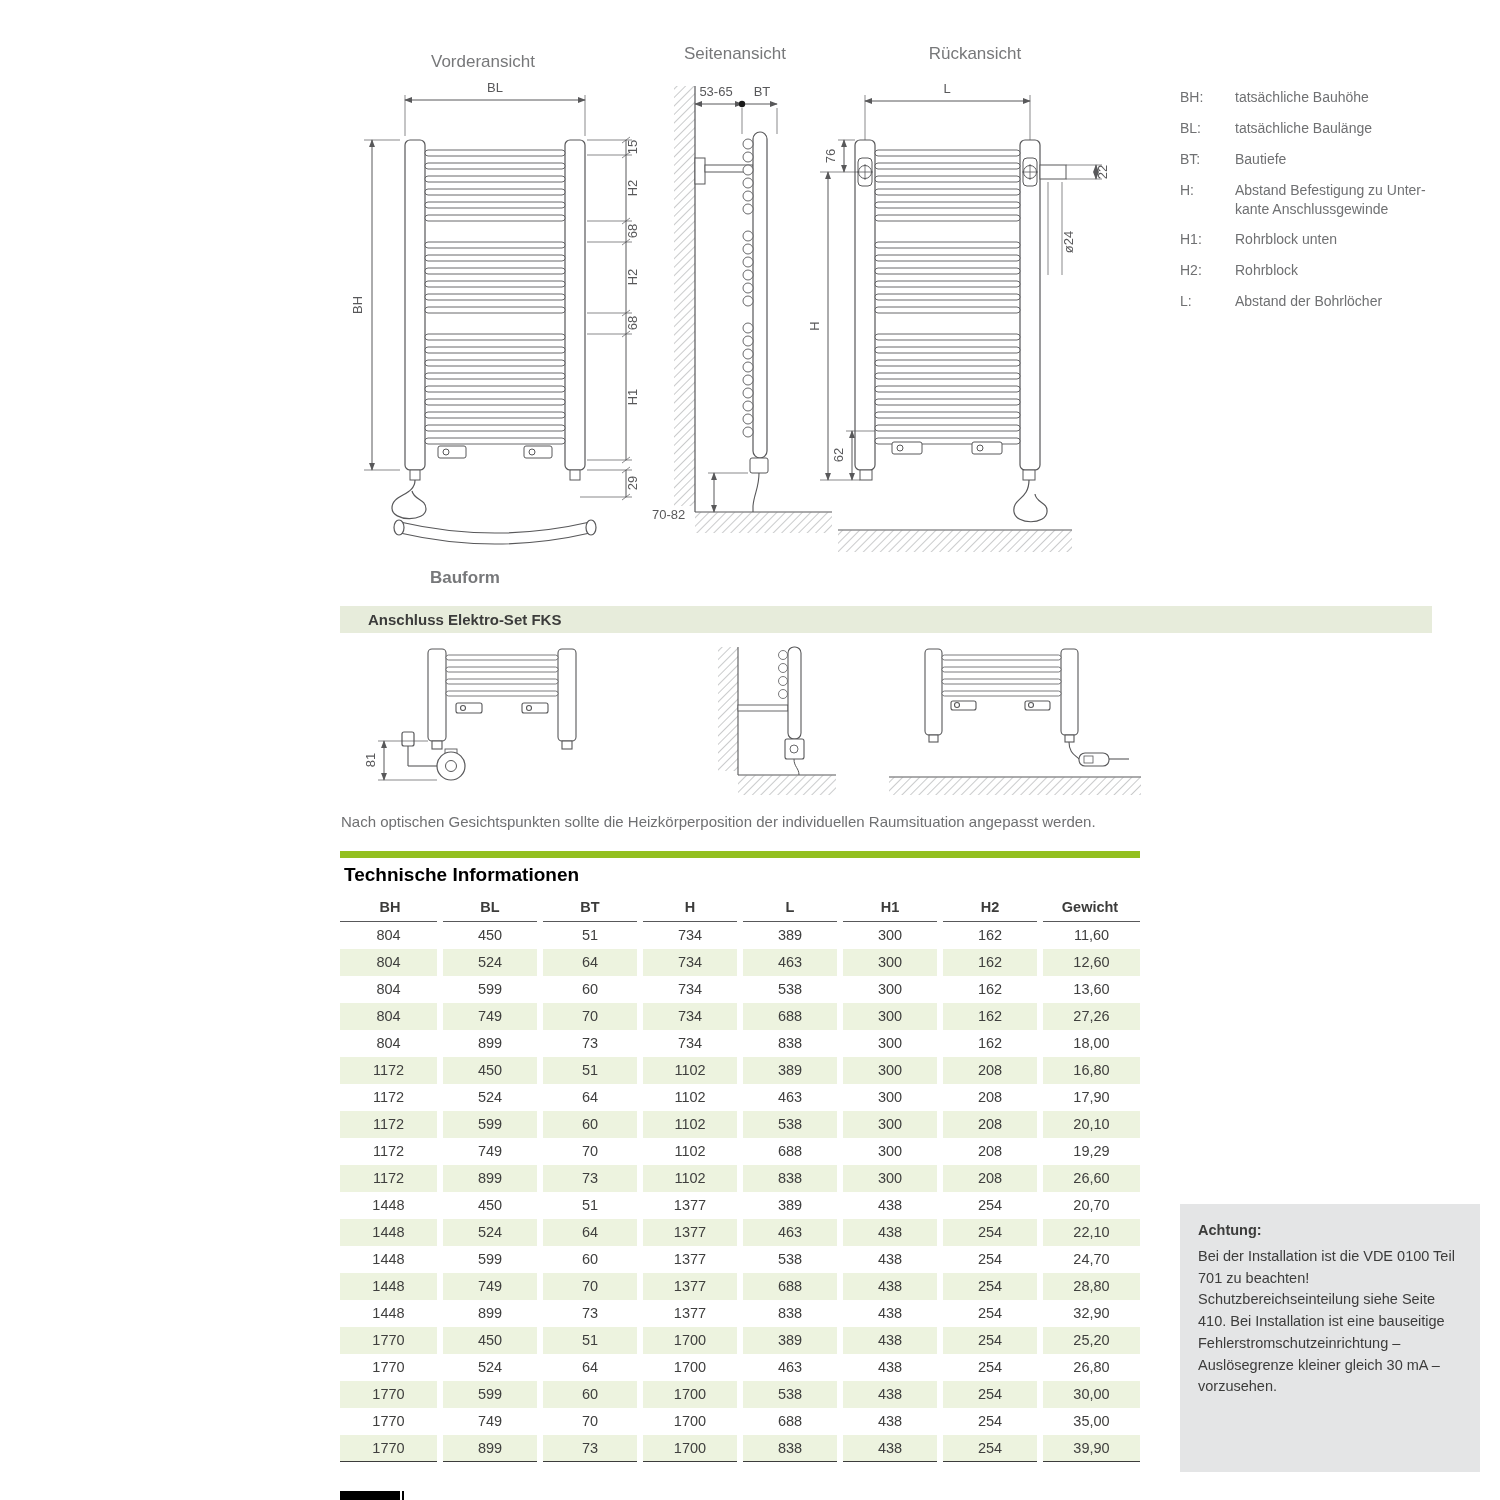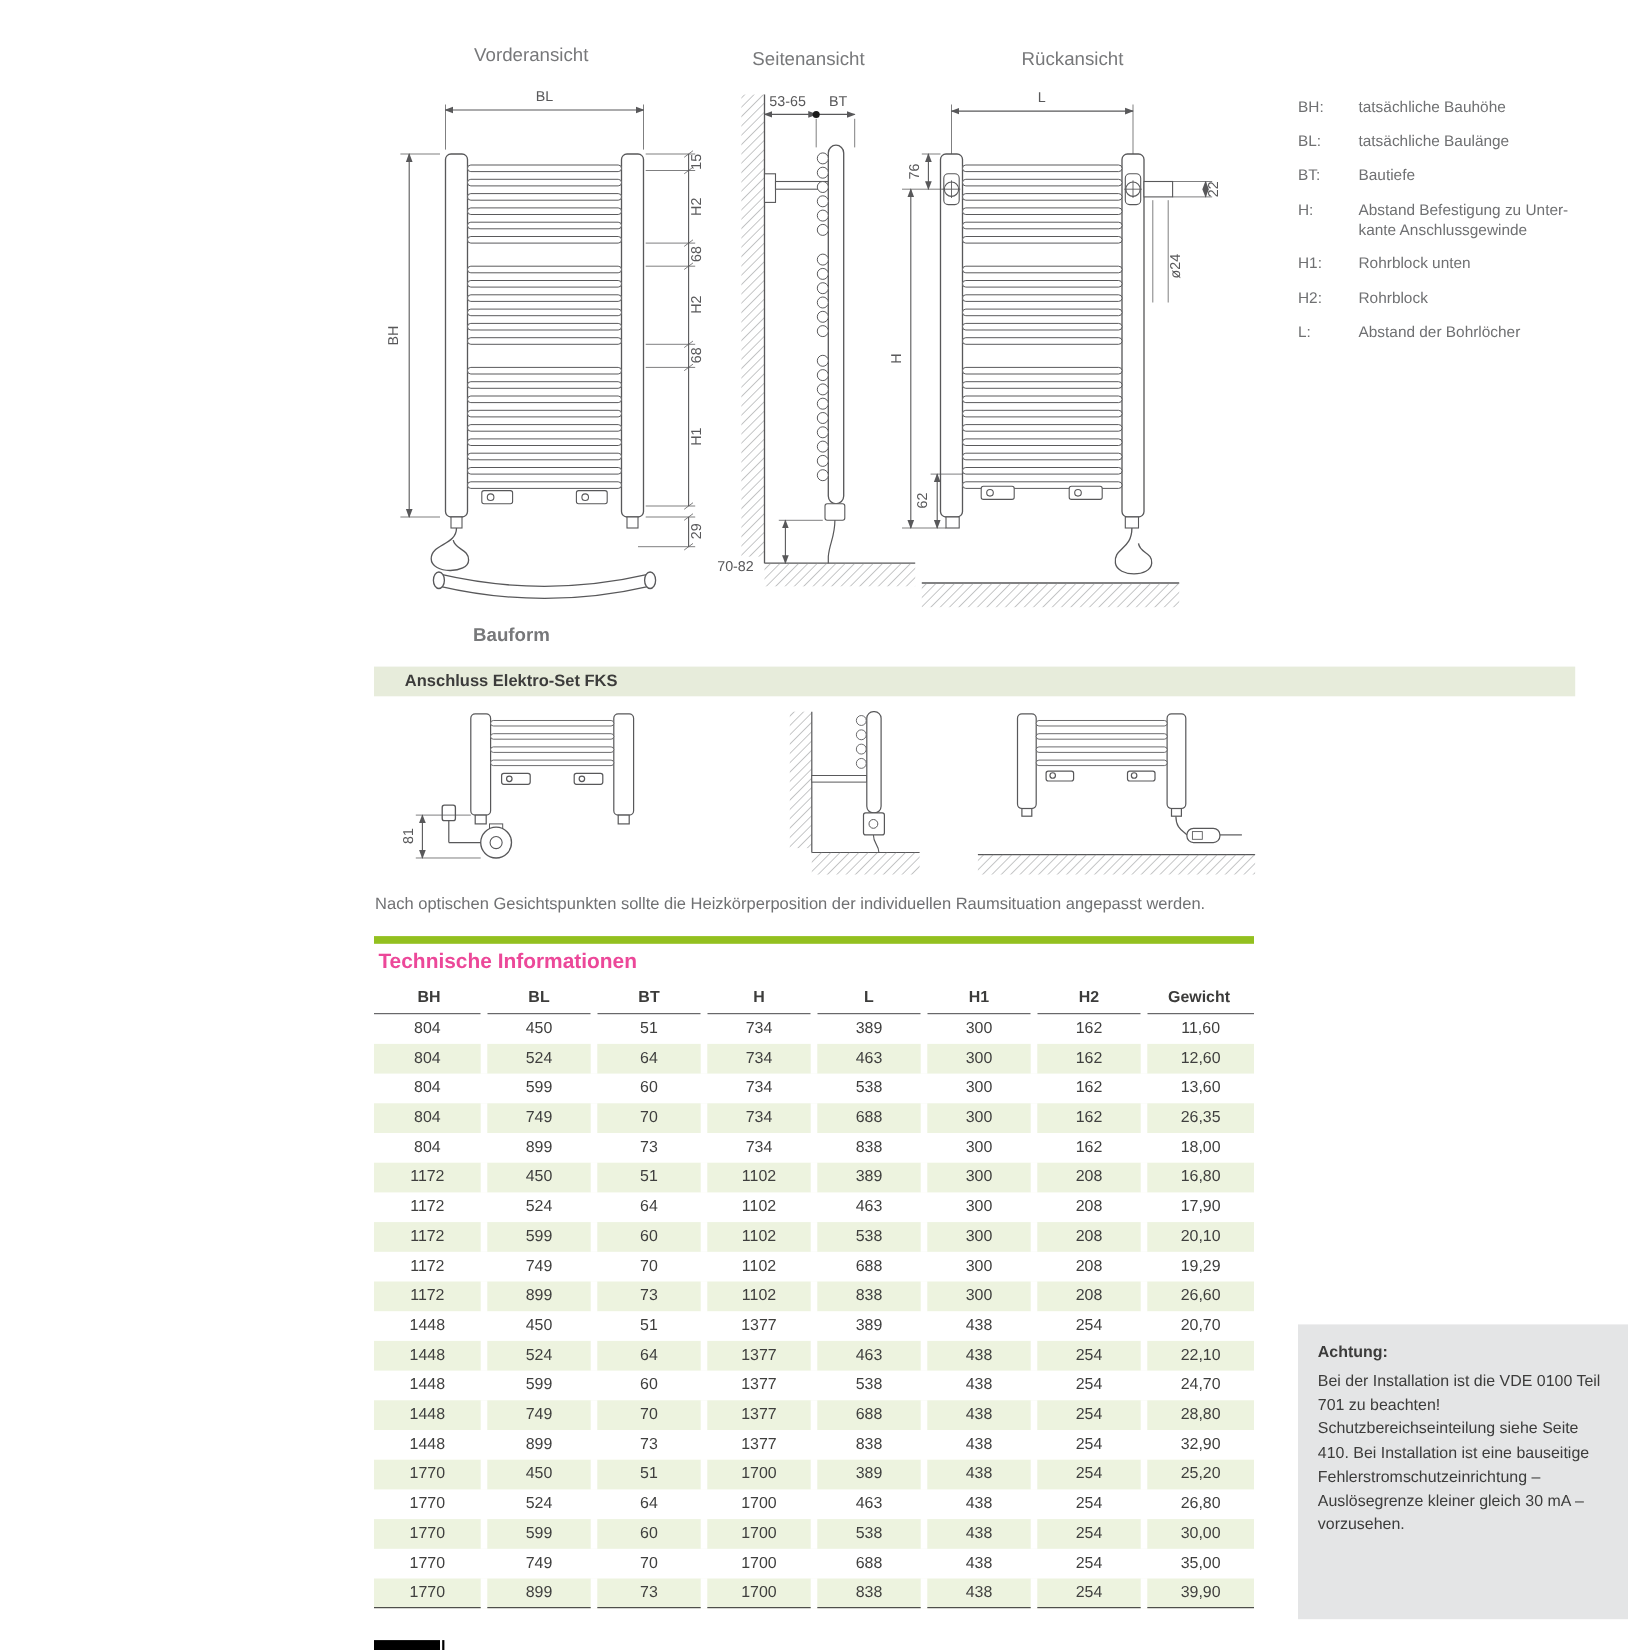--- a/index.html
+++ b/index.html
@@ -8,41 +8,41 @@
   .view-title { position:absolute; font-size:17px; color:#77787a; text-align:center; width:180px; }
   .caption { position:absolute; font-size:17px; color:#77787a;font-weight:bold; }
   .legend { position:absolute; left:1180px; top:88px; width:260px; font-size:14px; color:#6f7072; }
   .legend-row { display:flex; margin-bottom:12px; line-height:1.35; }
   .legend-key { width:55px; flex:none; }
   .legend-text { flex:1; white-space:pre-line; }
   .section-bar { position:absolute; left:340px; top:606px; width:1092px; height:27px; background:#e7ecdb;
                  display:flex; align-items:center; padding-left:28px; font-size:15px; font-weight:bold; color:#3c3c3b; }
   .note { position:absolute; left:341px; top:813px; width:1020px; font-size:15px; color:#6f7072; }
   .green-bar { position:absolute; left:340px; top:851px; width:800px; height:7px; background:#93c01f; }
-  .table-title { position:absolute; left:344px; top:864px; font-size:19px; font-weight:bold; color:#ec4899; }
+  .table-title { position:absolute; left:344px; top:864px; font-size:19px; font-weight:bold; color:#000000; }
   table.tech-table { position:absolute; left:340px; top:896px; width:800px; border-collapse:collapse;
                      table-layout:fixed; font-size:14.5px; color:#3f3f3e; border-bottom:1.5px solid #3c3c3b; }
   .tech-table th { font-weight:bold; color:#3c3c3b; text-align:center; padding:3px 0 1px 0; font-size:14.5px; }
   .tech-table thead tr:last-child th { border-bottom:1.5px solid #58585a; padding-bottom:6px; }
   .tech-table td { text-align:center; height:27px; border-right:6px solid #fff; }
   .tech-table td:last-child { border-right:none; }
   .tech-table tr.alt td { background:#edf3df; }
   .notice { position:absolute; left:1180px; top:1204px; width:300px; height:268px; background:#e4e5e6;
             padding:16px 16px 18px 18px; font-size:14.5px; color:#3c3c3b; line-height:1.5; }
   .notice-title { font-weight:bold; margin-bottom:4px; }
   .footer-mark { position:absolute; background:#000; }
   svg { position:absolute; overflow:visible; }
   svg text { font-size:13px; fill:#58585a; }
 </style>
 </head>
 <body>
 
 <div class="canvas">
 
-  <div class="view-title" style="left:393px;top:40px">Vorderansicht</div>
+  <div class="view-title" style="left:393px;top:52px">Vorderansicht</div>
   <div class="view-title" style="left:645px;top:44px">Seitenansicht</div>
   <div class="view-title" style="left:885px;top:44px">Rückansicht</div>
 
   <svg style="left:330px;top:70px" width="330" height="500" viewBox="0 0 330 500">
     <defs>
       <marker id="arF" viewBox="0 0 10 10" refX="9" refY="5" markerWidth="8" markerHeight="8" orient="auto-start-reverse">
         <path d="M0,1.2 L10,5 L0,8.8 z" fill="#58585a"></path>
       </marker>
     </defs>
 
@@ -475,21 +475,21 @@
           <td>13,60</td>
         </tr>
         <tr class="alt">
           <td>804</td>
           <td>749</td>
           <td>70</td>
           <td>734</td>
           <td>688</td>
           <td>300</td>
           <td>162</td>
-          <td>26,35</td>
+          <td>27,26</td>
         </tr>
         <tr>
           <td>804</td>
           <td>899</td>
           <td>73</td>
           <td>734</td>
           <td>838</td>
           <td>300</td>
           <td>162</td>
           <td>18,00</td>

